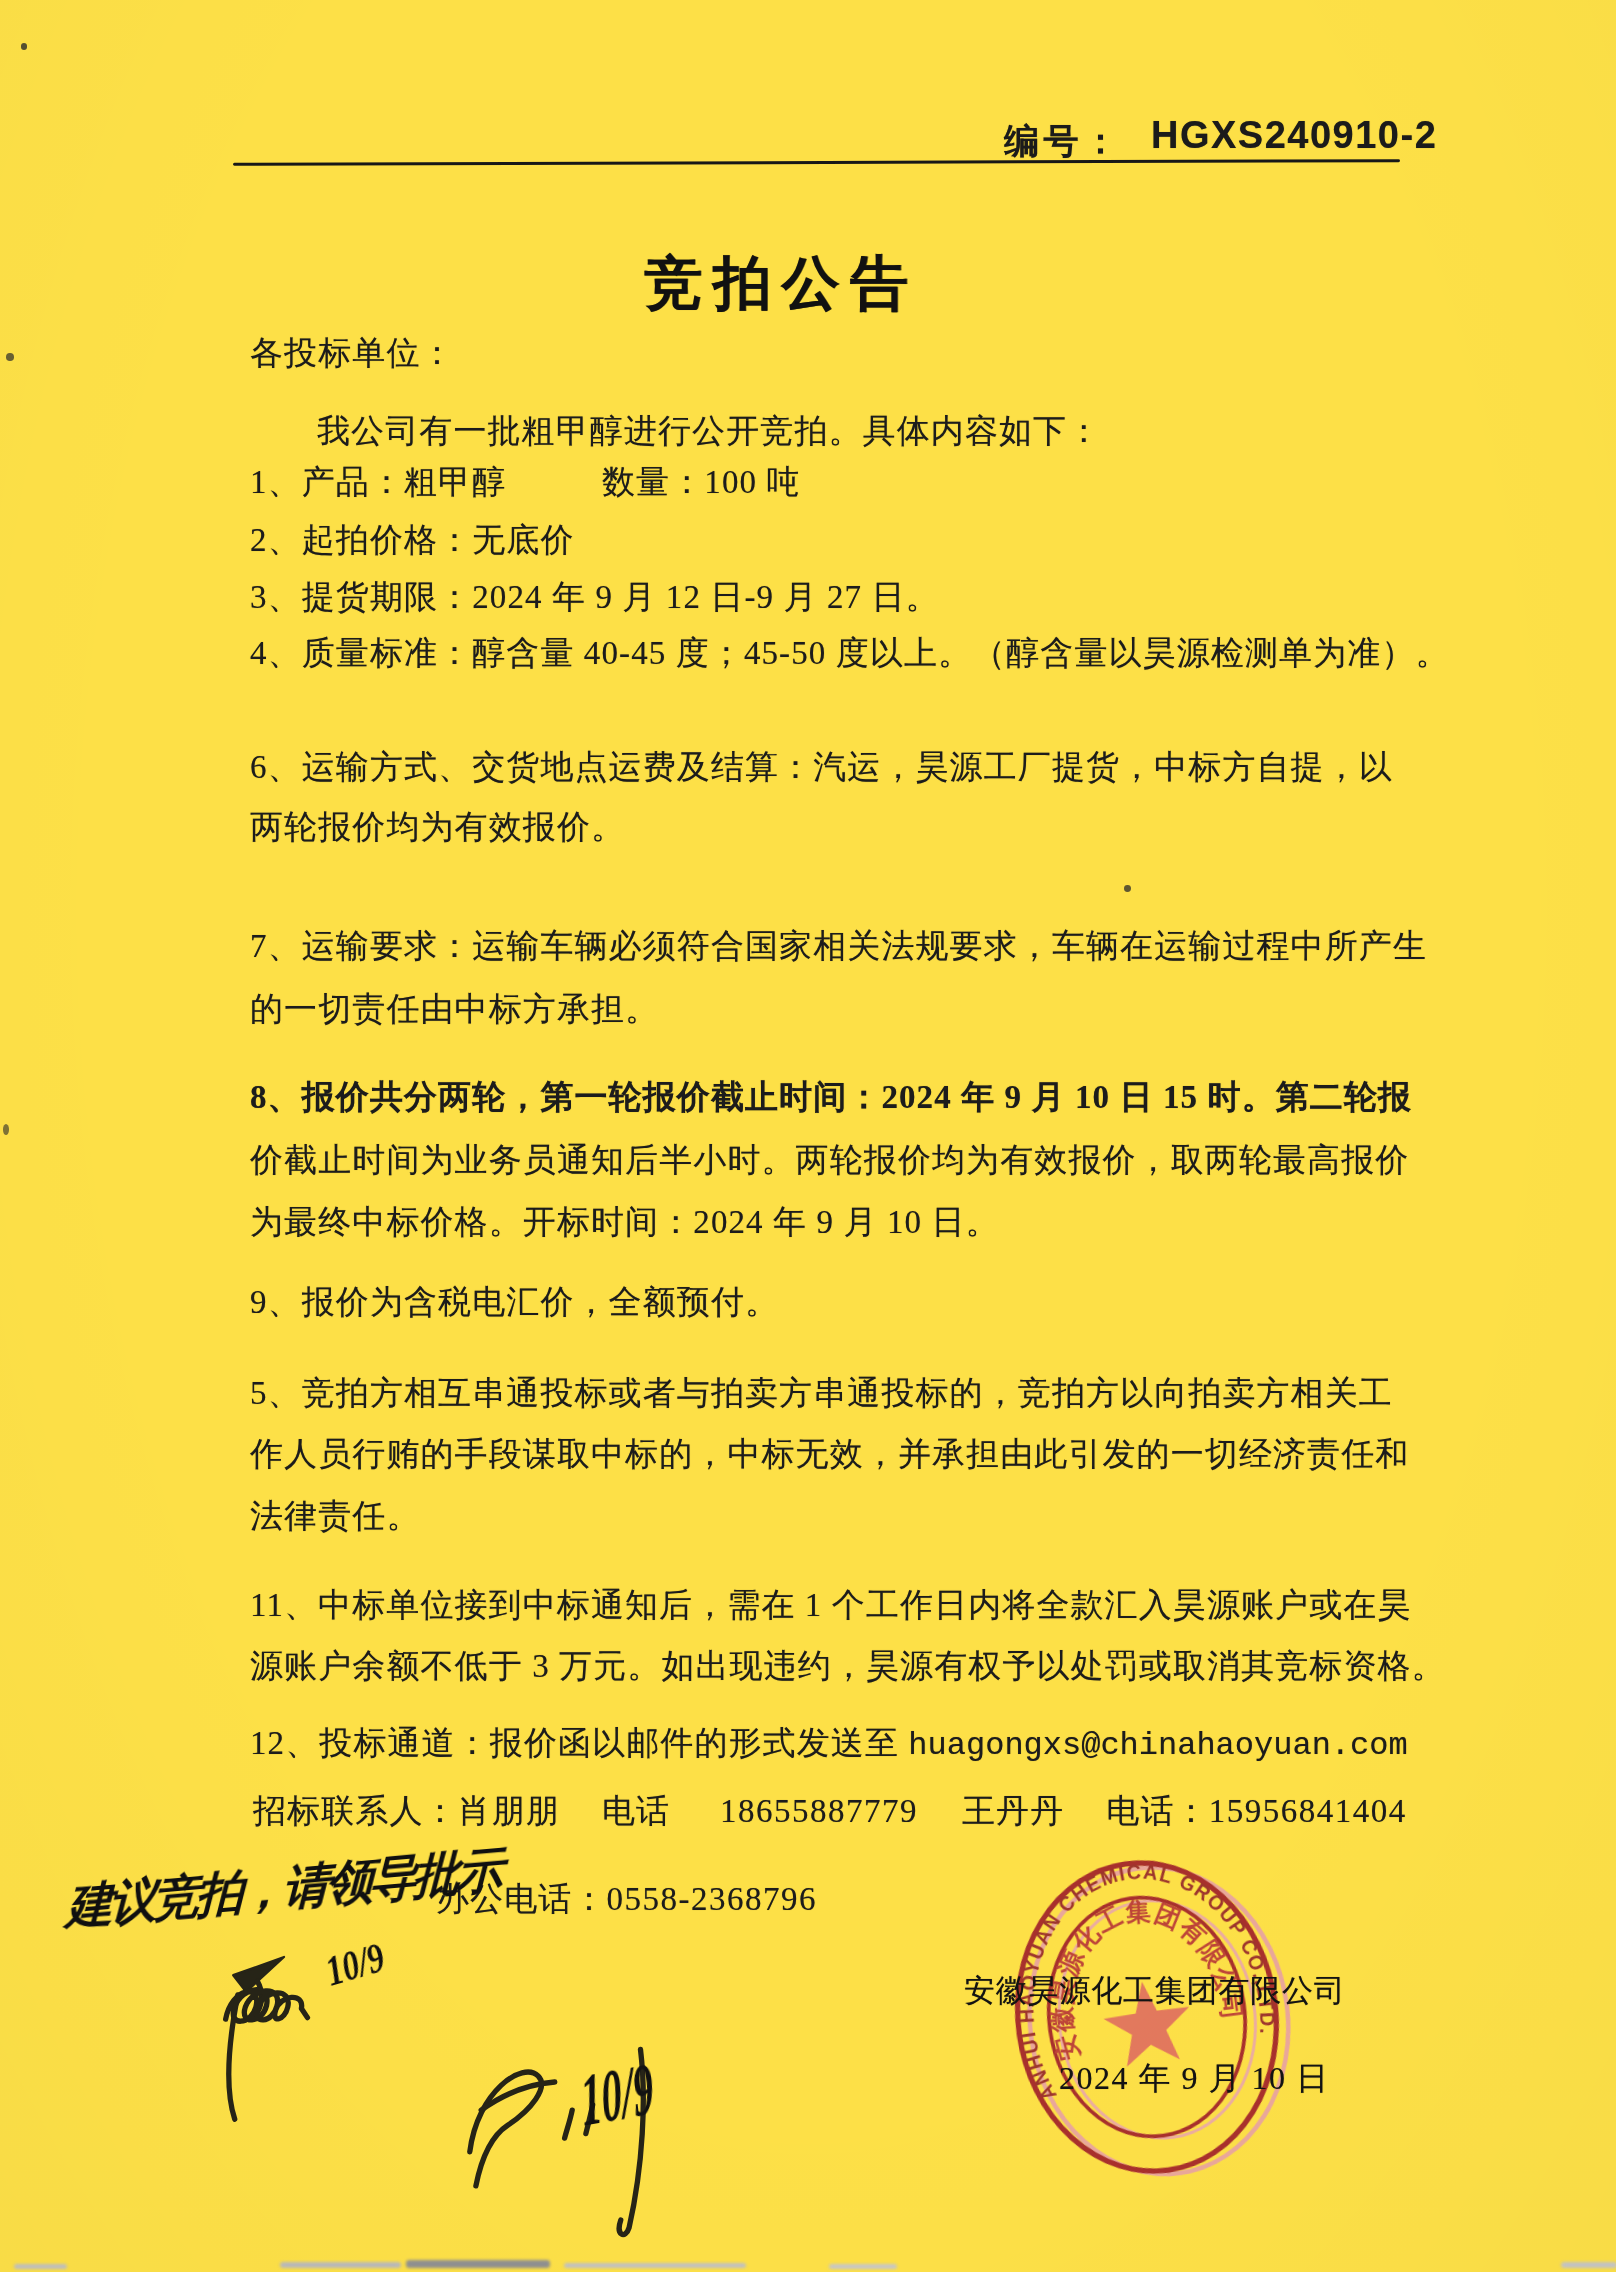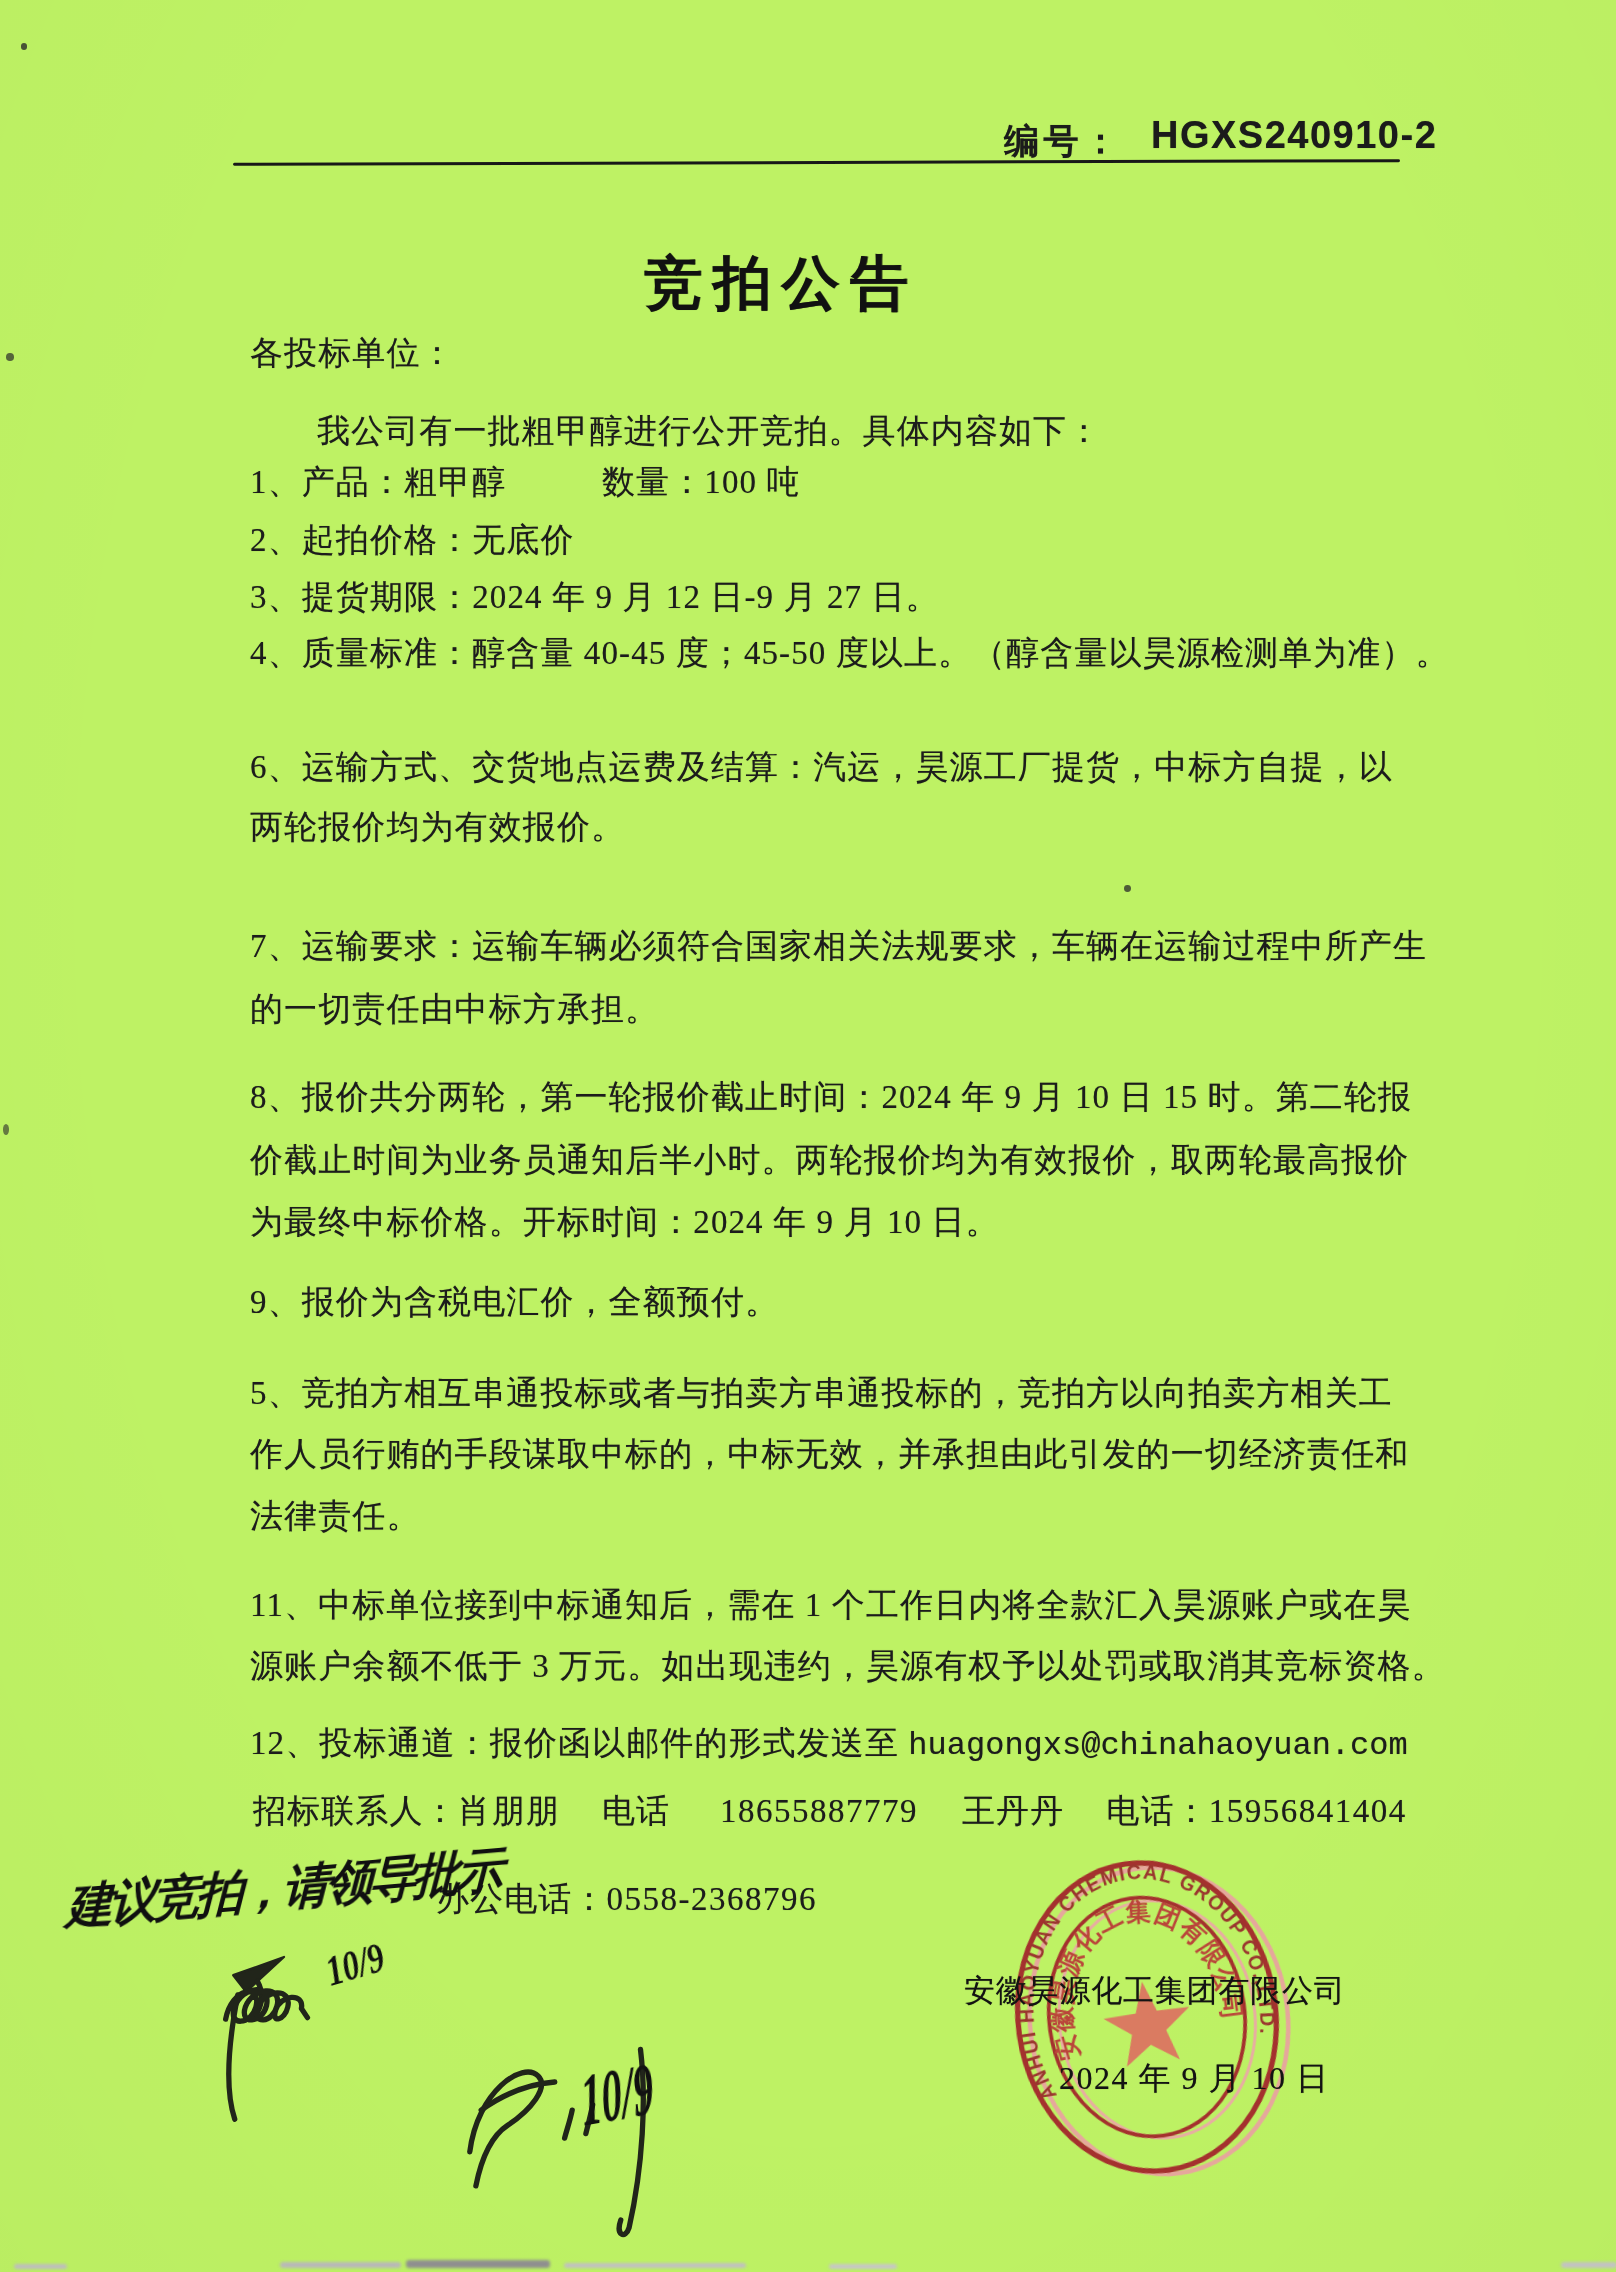--- a/index.html
+++ b/index.html
@@ -1,18 +1,18 @@
 <!DOCTYPE html>
 <html style="font-size:12px"><head>
 <meta charset="utf-8">
 <style>
   html,body{margin:0;padding:0;background:#e8e8e8;}
   .page{
     position:relative;width:1617px;height:2273px;margin:0 auto;
-    background:#bef264;overflow:hidden;
+    background:#fde047;overflow:hidden;
     font-family:"Liberation Serif","DejaVu Serif",serif;
     color:#1b1b1b;
   }
   .scantone{position:absolute;inset:0;background:
     radial-gradient(ellipse at 50% 40%, rgba(255,255,255,0) 60%, rgba(0,0,0,0.02) 100%);
     pointer-events:none;}
   .line{
     position:absolute;white-space:nowrap;
     font-size:33px;line-height:39px;letter-spacing:1.1px;
     color:#1c1c1c;text-shadow:0 0 0.8px rgba(10,10,10,.45);
@@ -70,21 +70,21 @@
     <span>1、产品：粗甲醇</span>
     <span class="qty">数量：100 吨</span>
   </div>
   <div class="line" style="left:250px;top:521px;">2、起拍价格：无底价</div>
   <div class="line" style="left:250px;top:578px;">3、提货期限：2024 年 9 月 12 日-9 月 27 日。</div>
   <div class="line" style="left:250px;top:634px;">4、质量标准：醇含量 40-45 度；45-50 度以上。（醇含量以昊源检测单为准）。</div>
   <div class="line" style="left:250px;top:748px;">6、运输方式、交货地点运费及结算：汽运，昊源工厂提货，中标方自提，以</div>
   <div class="line" style="left:250px;top:808px;">两轮报价均为有效报价。</div>
   <div class="line" style="left:250px;top:927px;">7、运输要求：运输车辆必须符合国家相关法规要求，车辆在运输过程中所产生</div>
   <div class="line" style="left:250px;top:990px;">的一切责任由中标方承担。</div>
-  <div class="line" style="left:250px;top:1078px;">8、报价共分两轮，第一轮报价截止时间：2024 年 9 月 10 日 15 时。第二轮报</div>
+  <div class="line" style="left:250px;top:1078px;font-weight:bold;">8、报价共分两轮，第一轮报价截止时间：2024 年 9 月 10 日 15 时。第二轮报</div>
   <div class="line" style="left:250px;top:1141px;">价截止时间为业务员通知后半小时。两轮报价均为有效报价，取两轮最高报价</div>
   <div class="line" style="left:250px;top:1203px;">为最终中标价格。开标时间：2024 年 9 月 10 日。</div>
   <div class="line" style="left:250px;top:1283px;">9、报价为含税电汇价，全额预付。</div>
   <div class="line" style="left:250px;top:1374px;">5、竞拍方相互串通投标或者与拍卖方串通投标的，竞拍方以向拍卖方相关工</div>
   <div class="line" style="left:250px;top:1435px;">作人员行贿的手段谋取中标的，中标无效，并承担由此引发的一切经济责任和</div>
   <div class="line" style="left:250px;top:1497px;">法律责任。</div>
   <div class="line" style="left:250px;top:1586px;">11、中标单位接到中标通知后，需在 1 个工作日内将全款汇入昊源账户或在昊</div>
   <div class="line" style="left:250px;top:1647px;">源账户余额不低于 3 万元。如出现违约，昊源有权予以处罚或取消其竞标资格。</div>
   <div class="line" style="left:250px;top:1724px;">
     <span>12、投标通道：报价函以邮件的形式发送至 </span><span class="email">huagongxs@chinahaoyuan.com</span>

